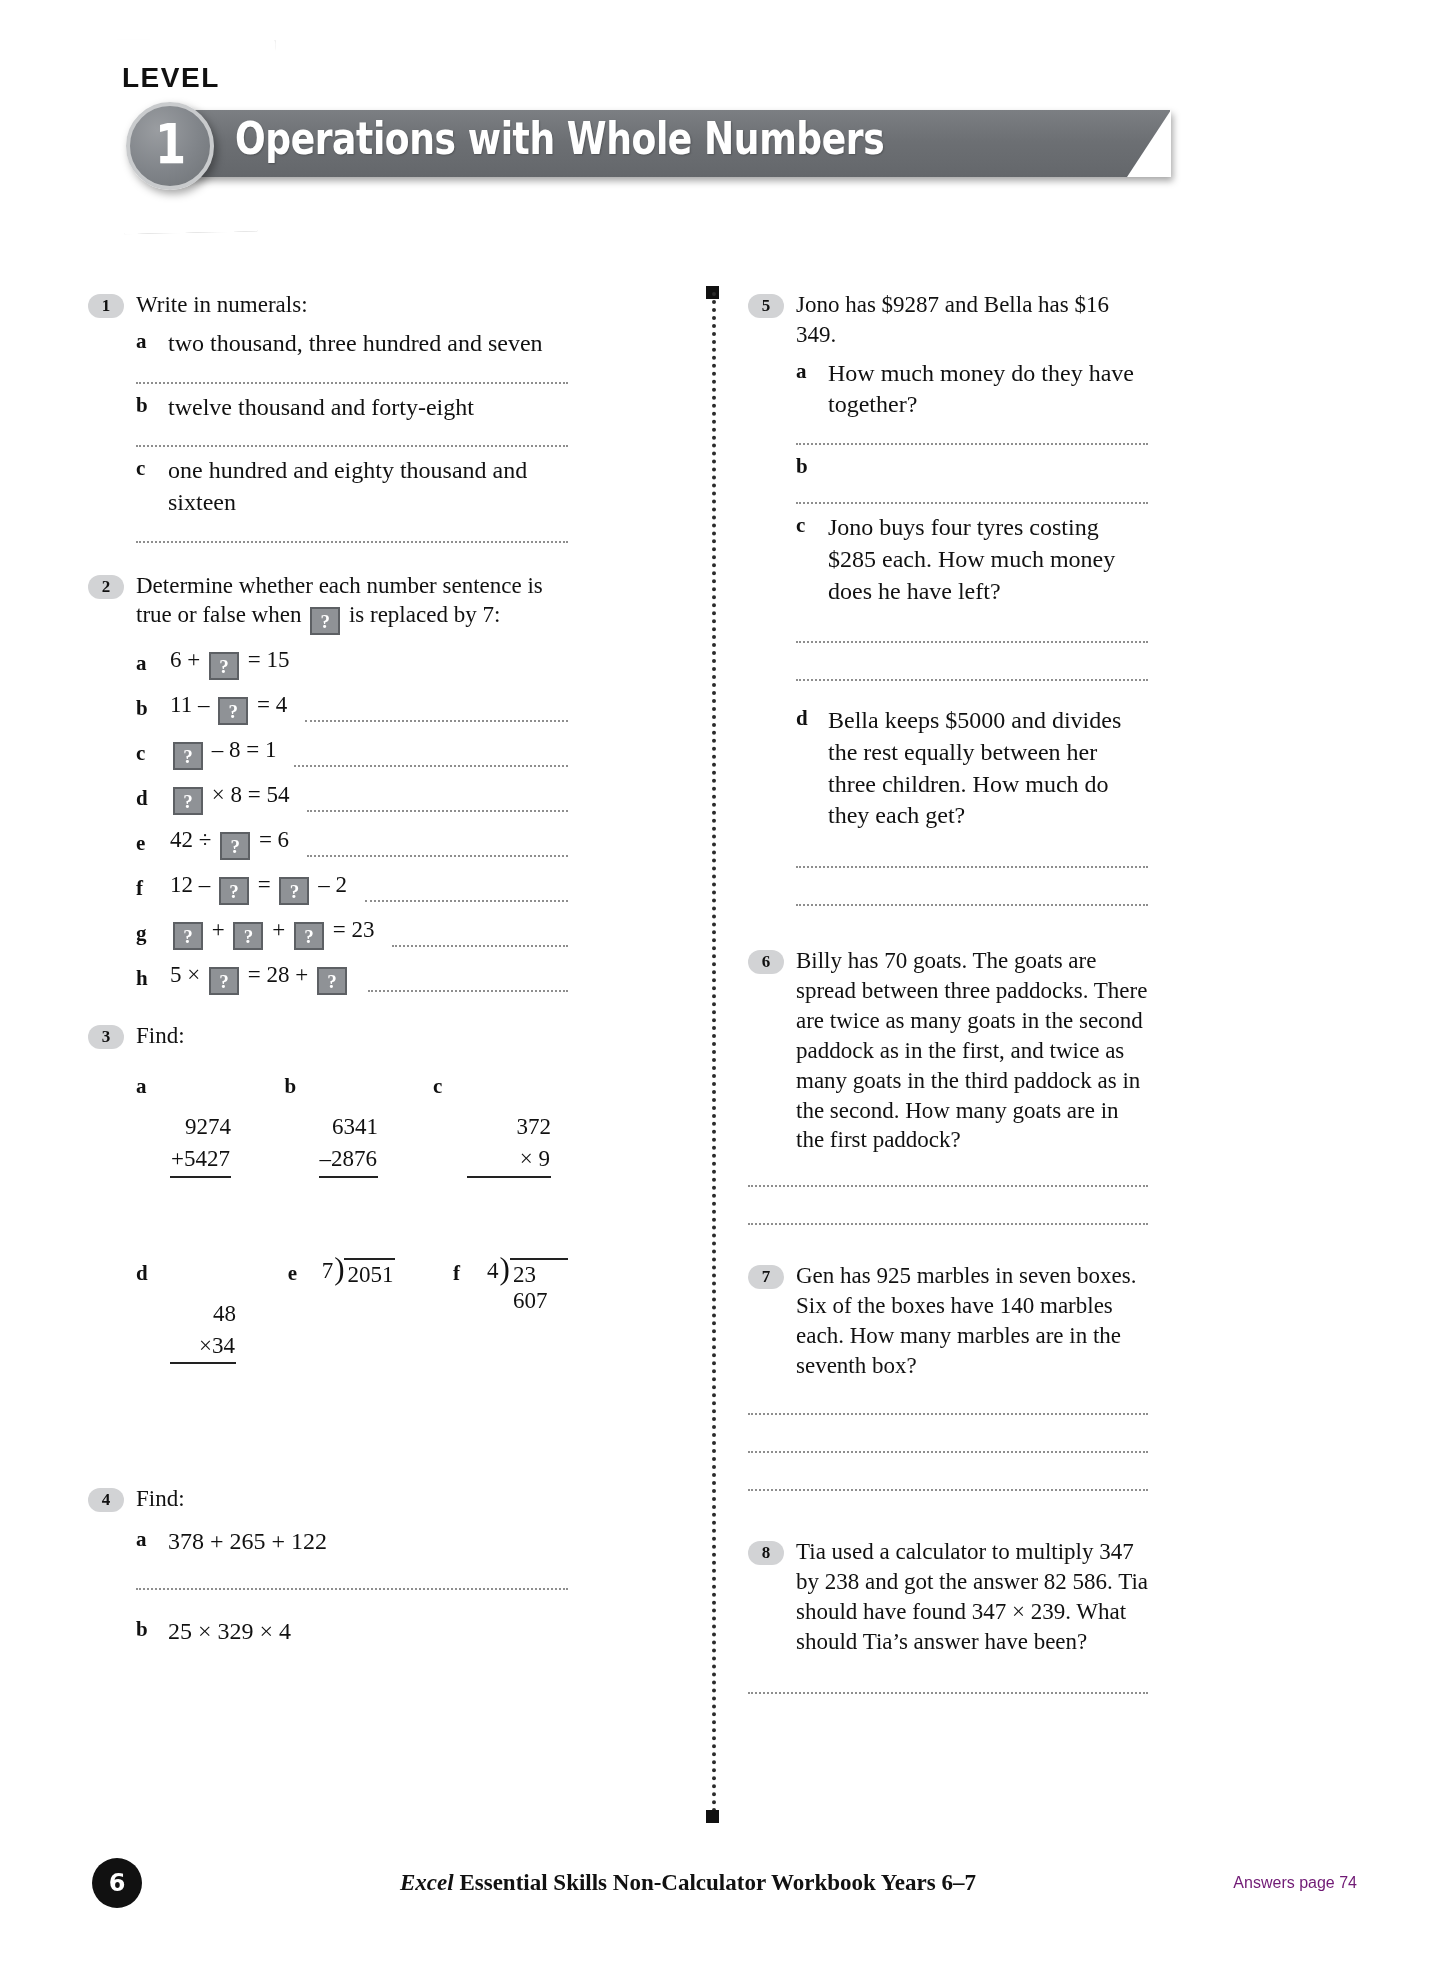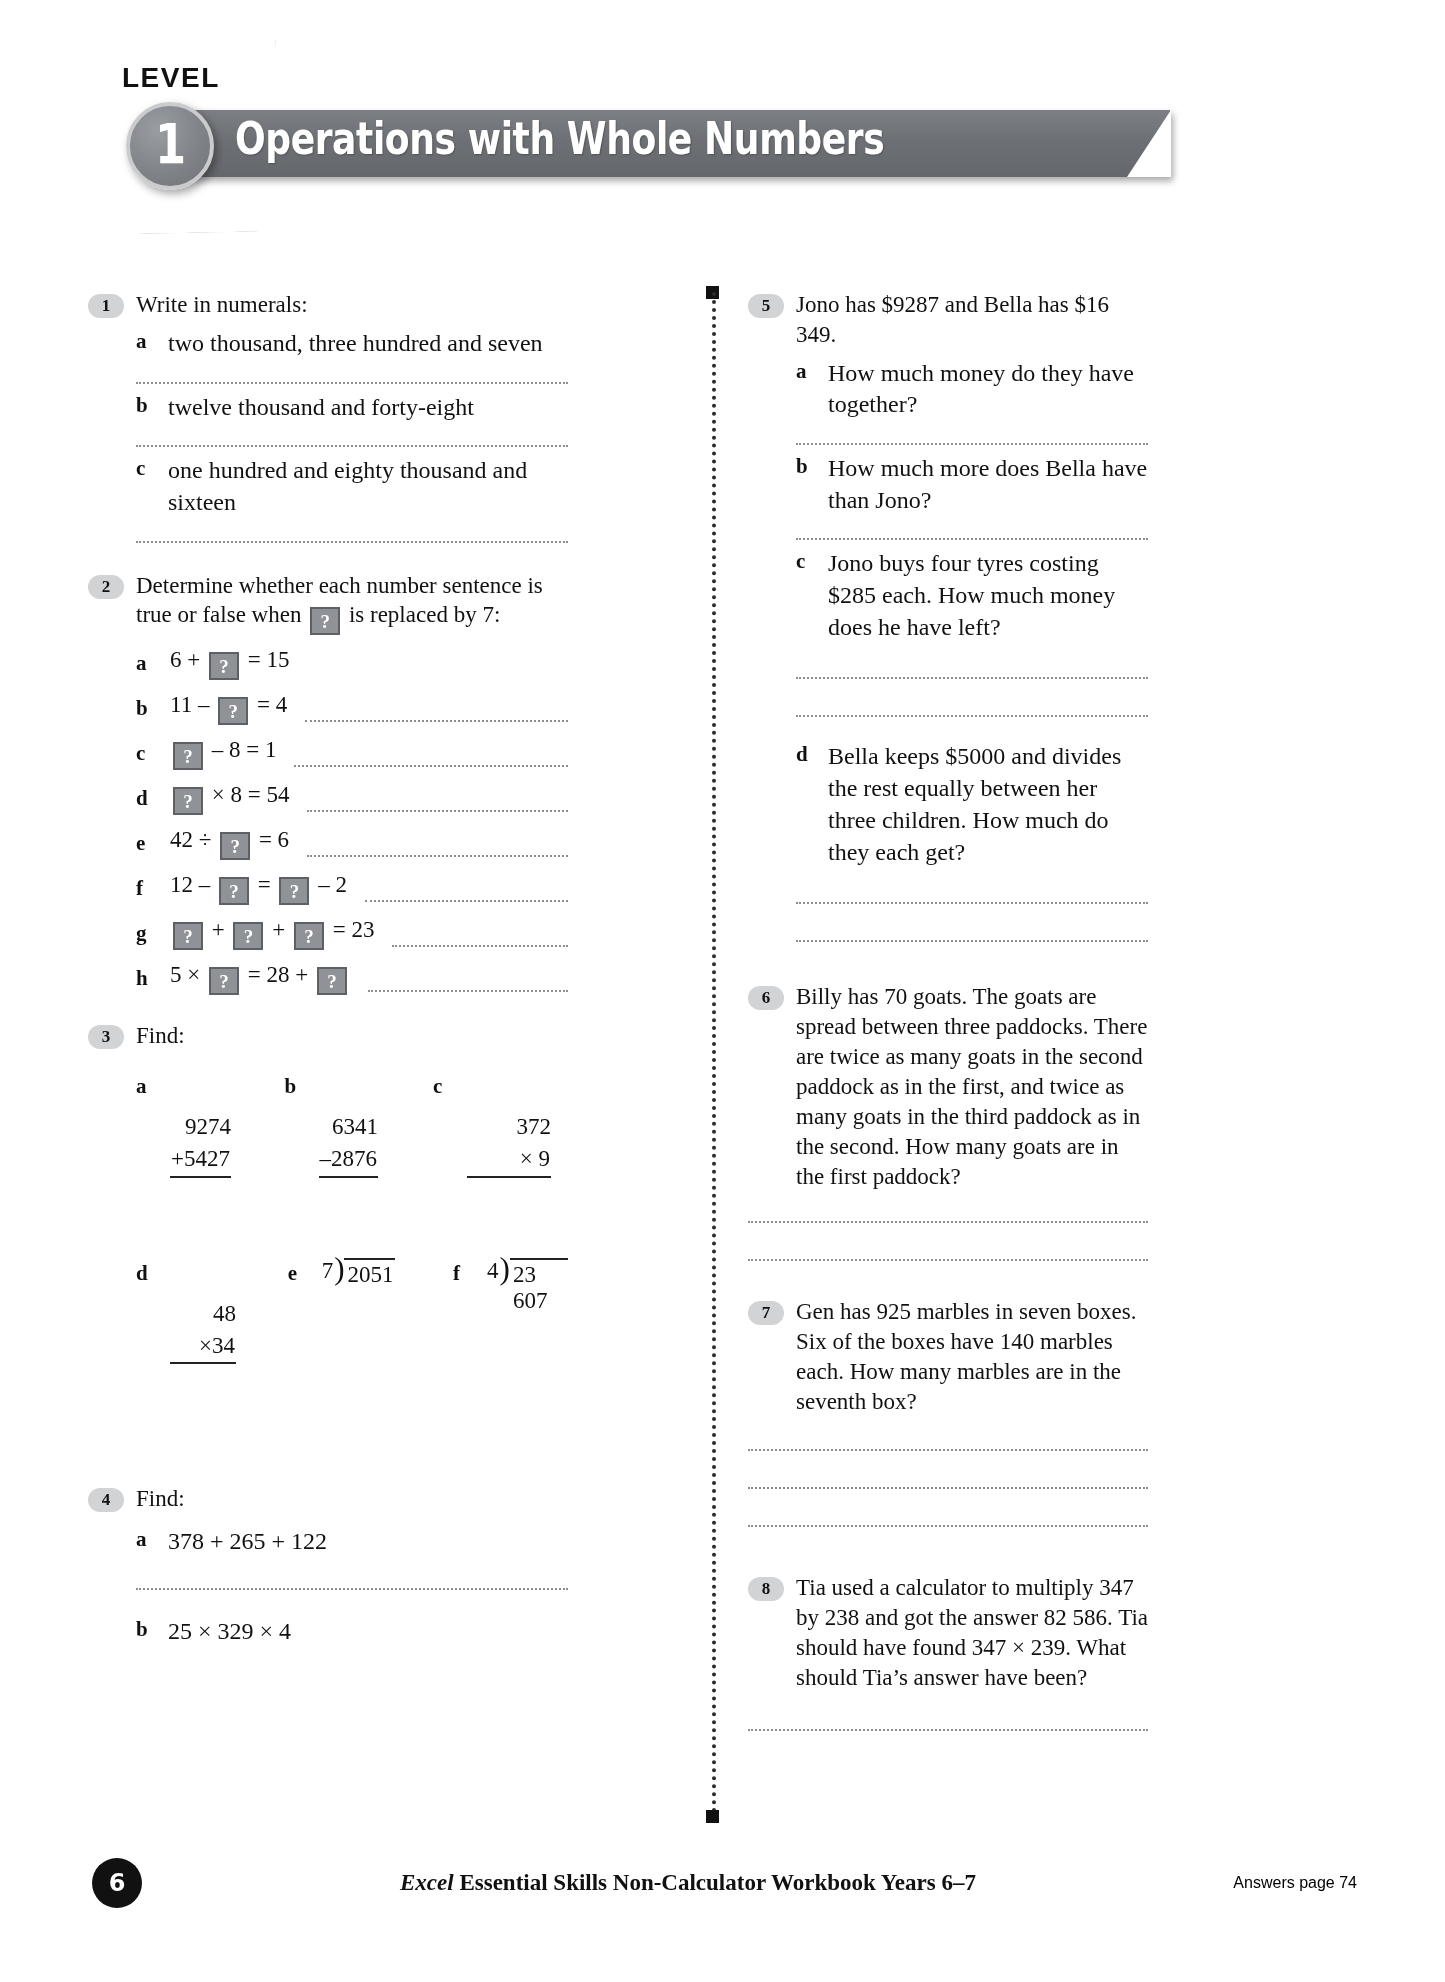--- a/index.html
+++ b/index.html
@@ -169,21 +169,21 @@
   }
   .foot-title {
     position:absolute; left:400px; top:12px;
     font-family:"Liberation Serif", serif;
     font-weight:bold; font-size:23px; color:#111; white-space:nowrap;
   }
   .foot-title i { font-style:italic; }
   .foot-ans {
     position:absolute; right:88px; top:16px;
     font-family:"Liberation Sans", sans-serif;
-    font-size:16px; color:#000000;
+    font-size:16px; color:#701a75;
   }
 </style>
 </head>
 <body>
 
 <div class="header-zone">
   <div class="level-tab"></div>
   <div class="level-word">LEVEL</div>
   <div class="banner">
     <div class="banner-clip"></div>
@@ -359,21 +359,20 @@
       <div class="qnum">5</div>
       <div class="qtext">Jono has $9287 and Bella has $16 349.</div>
     </div>
     <div class="sub">
       <div class="sublab">a</div>
       <div class="subtext">How much money do they have together?</div>
     </div>
     <div class="rule r-right"></div>
     <div class="sub">
       <div class="sublab">b</div>
-      <div class="subtext">How much more does Bella have than Jono?</div>
     </div>
     <div class="rule r-right"></div>
     <div class="sub">
       <div class="sublab">c</div>
       <div class="subtext">Jono buys four tyres costing $285 each. How much money does he have left?</div>
     </div>
     <div class="rule r-right" style="margin-top:34px"></div>
     <div class="rule r-right" style="margin-top:36px"></div>
     <div class="sub" style="margin-top:24px">
       <div class="sublab">d</div>

